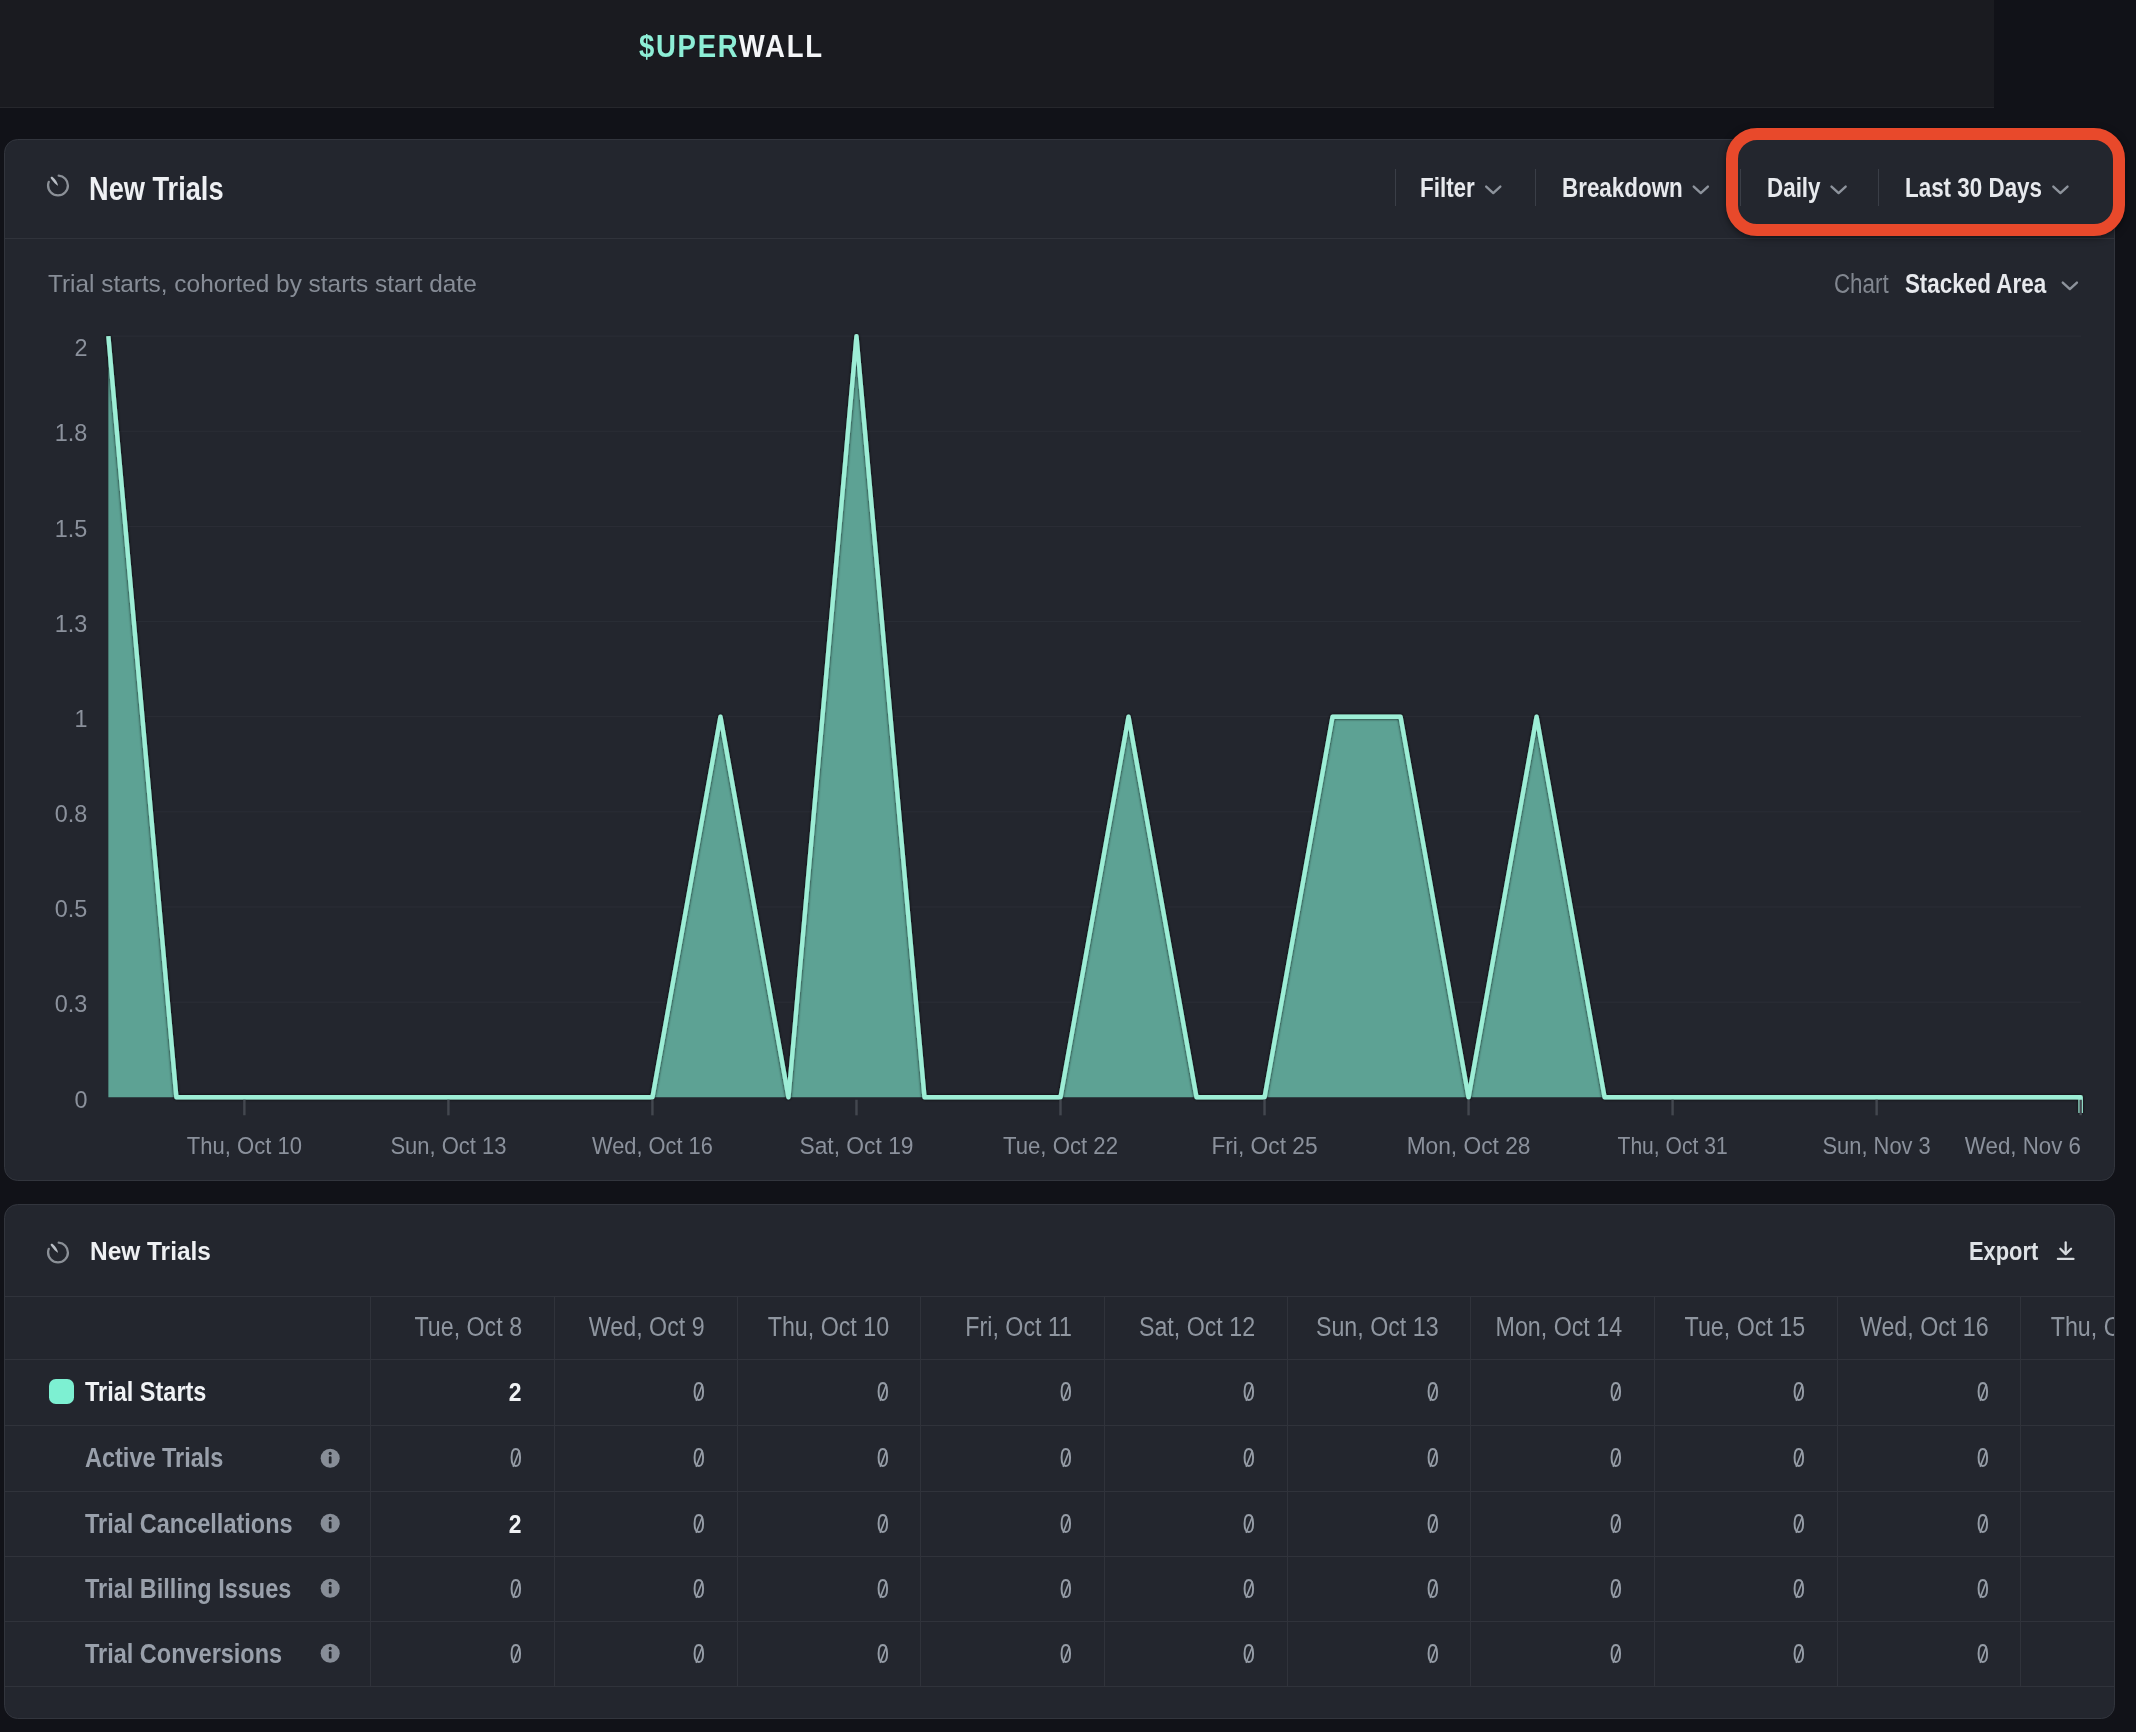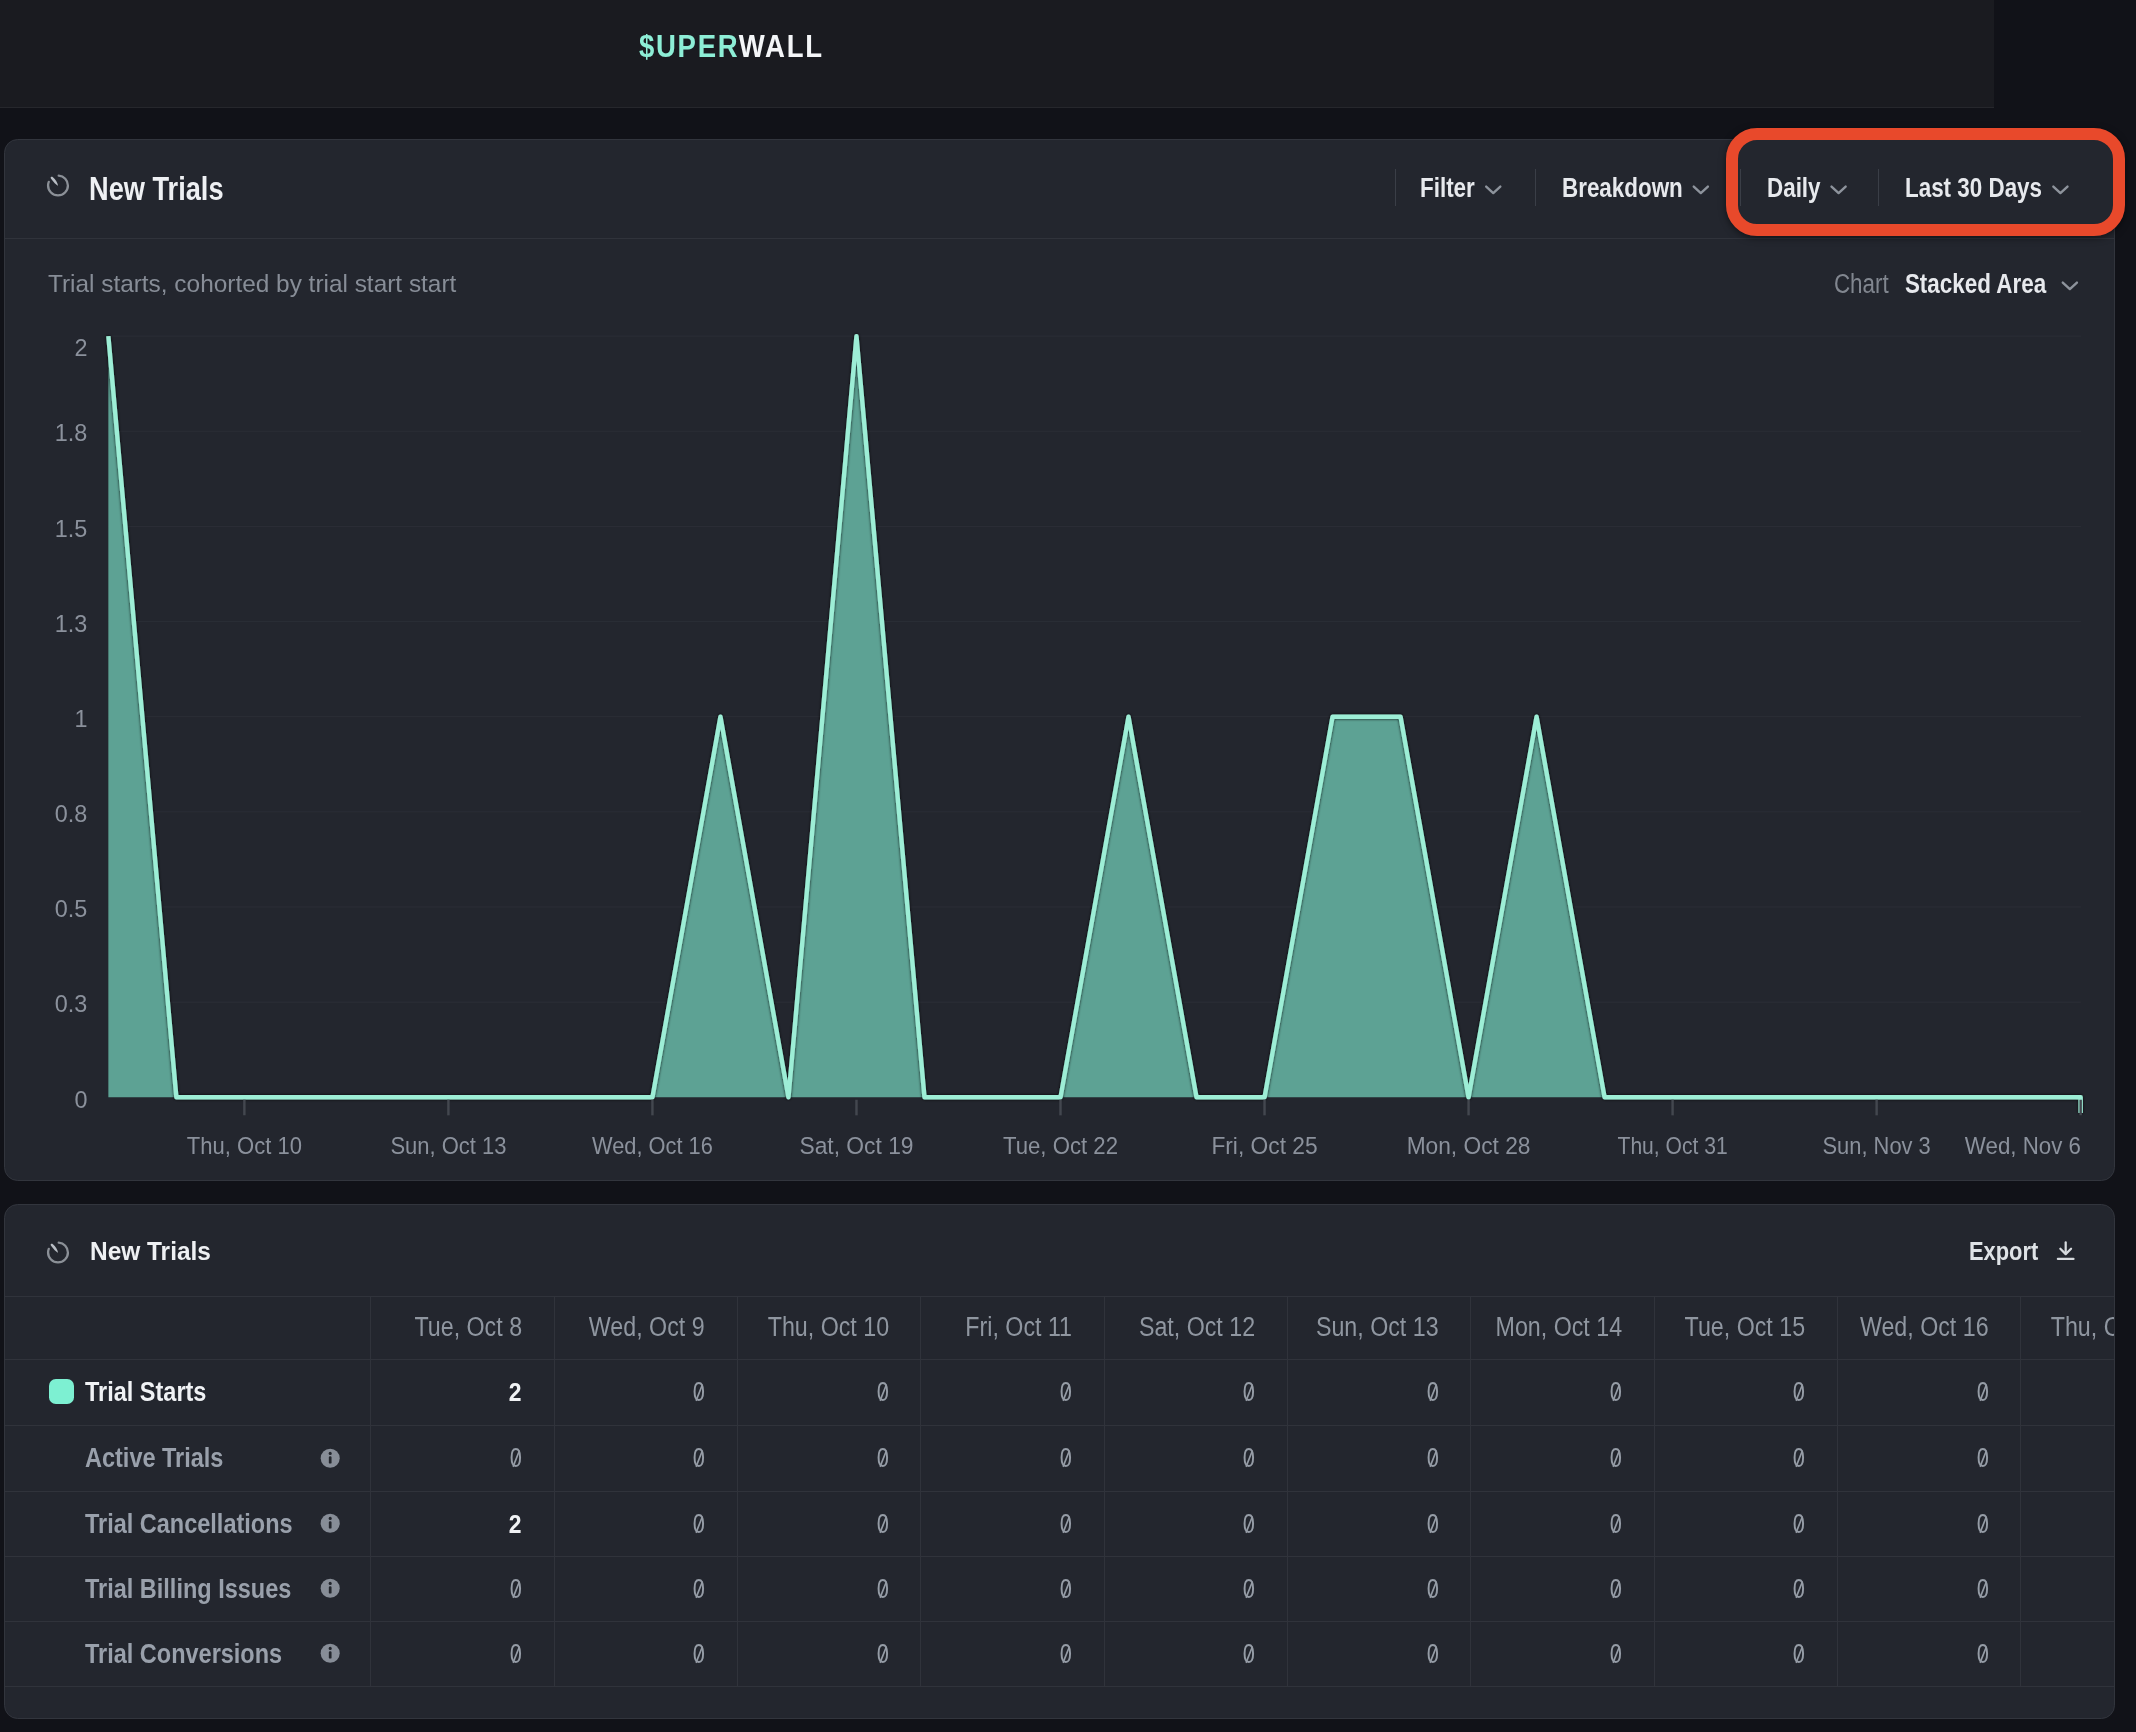--- a/index.html
+++ b/index.html
@@ -58,21 +58,21 @@
       </svg></div>
   <div class="sep" style="left:1735px"></div>
   <div class="ctrl" style="left:1762px;top:48px">Daily <svg class="chev" width="18.5" height="10.7" viewBox="0 0 19 11">
         <path d="M2.2 2.2 L9.5 8.8 L16.8 2.2" fill="none" stroke="#8d939c" stroke-width="2.5" stroke-linecap="round" stroke-linejoin="round"></path>
       </svg></div>
   <div class="sep" style="left:1873px"></div>
   <div class="ctrl" style="left:1900px;top:48px">Last 30 Days <svg class="chev" width="18.5" height="10.7" viewBox="0 0 19 11">
         <path d="M2.2 2.2 L9.5 8.8 L16.8 2.2" fill="none" stroke="#8d939c" stroke-width="2.5" stroke-linecap="round" stroke-linejoin="round"></path>
       </svg></div>
   <div class="divider" style="top:98px"></div>
-  <div class="sub" style="top:144px">Trial starts, cohorted by trial start start</div>
+  <div class="sub" style="top:144px">Trial starts, cohorted by starts start date</div>
   <div class="chartsel" style="right:36px;top:144px">
       <span class="g">Chart</span>
       <span class="wht">Stacked Area</span>
       <svg class="chev" width="18.5" height="10.7" viewBox="0 0 19 11">
         <path d="M2.2 2.2 L9.5 8.8 L16.8 2.2" fill="none" stroke="#8d939c" stroke-width="2.5" stroke-linecap="round" stroke-linejoin="round"></path>
       </svg>
     </div>
   <svg class="chart" width="2111" height="1040" viewBox="0 0 2165 1066">
 <defs>
         <filter id="lsh" x="-5%" y="-5%" width="110%" height="110%">

